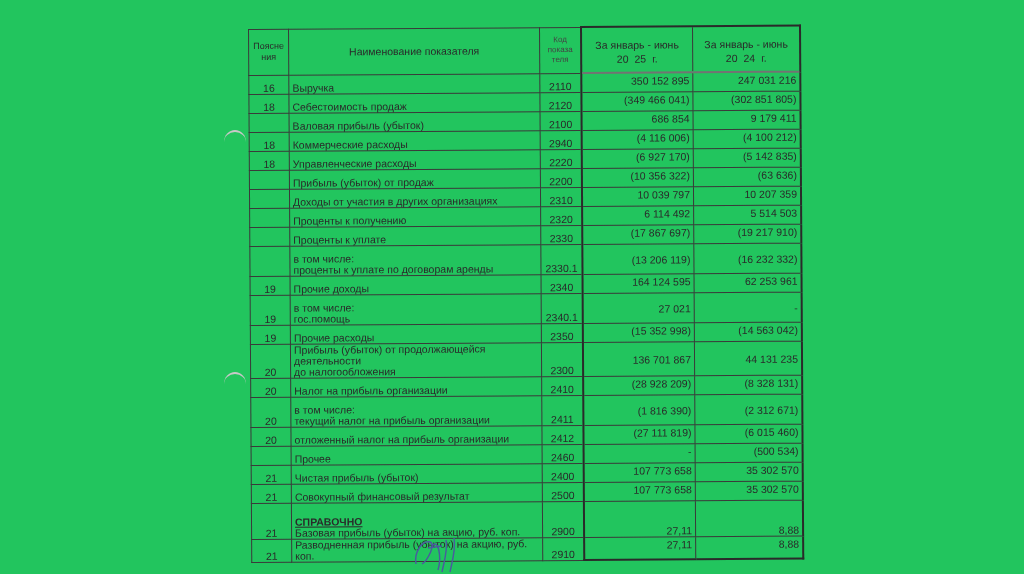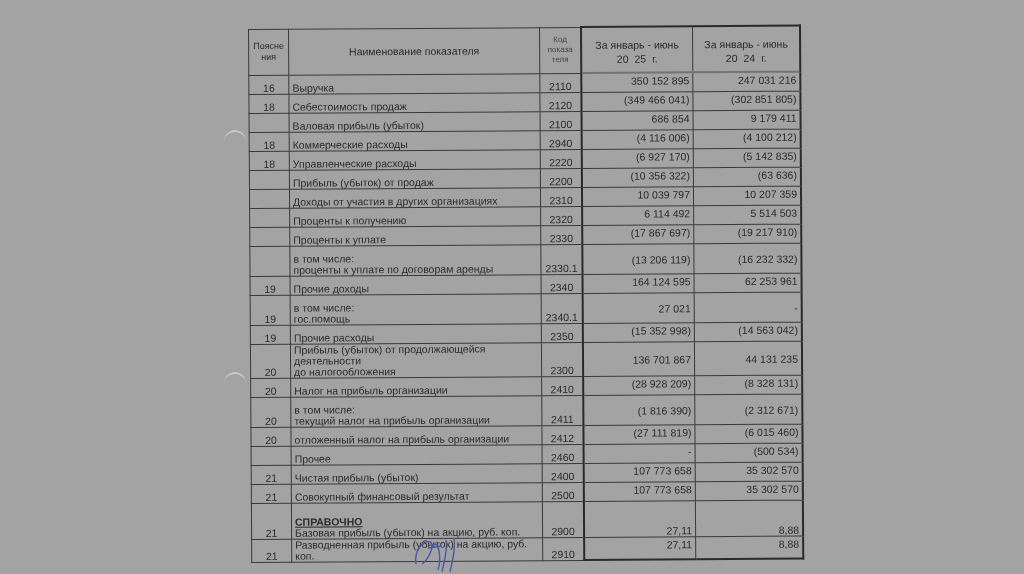--- a/index.html
+++ b/index.html
@@ -1,18 +1,18 @@
 <!DOCTYPE html>
 <html><head>
 <meta charset="utf-8">
 <style>
   html, body { margin:0; padding:0; }
   body { width:1024px; height:574px; background:#ffffff; position:relative; overflow:hidden;
          font-family:"Liberation Sans", sans-serif; color:#2a2a2a; }
-  .page { position:absolute; left:0; top:0; width:1024px; height:574px; background:#a3a3a3; }
+  .page { position:absolute; left:0; top:0; width:1024px; height:574px; background:#22c55e; }
   .hole { position:absolute; width:22px; height:22px; border-top:2px solid #c8c8c8; border-radius:50%; }
   .sheet { position:absolute; left:248px; top:28px; transform:rotate(-0.35deg); transform-origin:left top; }
   table { border-collapse:collapse; font-size:10.5px; }
   td, th { border:1px solid #3a3a3a; padding:0 3px; vertical-align:bottom; line-height:11px; }
   th { font-weight:normal; vertical-align:middle; text-align:center; }
   .c-note { width:33px; text-align:center; }
   .c-name { width:244px; text-align:left; }
   .c-code { width:34px; text-align:center;margin-left:24px; }
   .c-v1 { width:104px; text-align:right; border-left:2px solid #2a2a2a; }
   .c-v2 { width:100px; text-align:right; border-right:2px solid #2a2a2a; }

